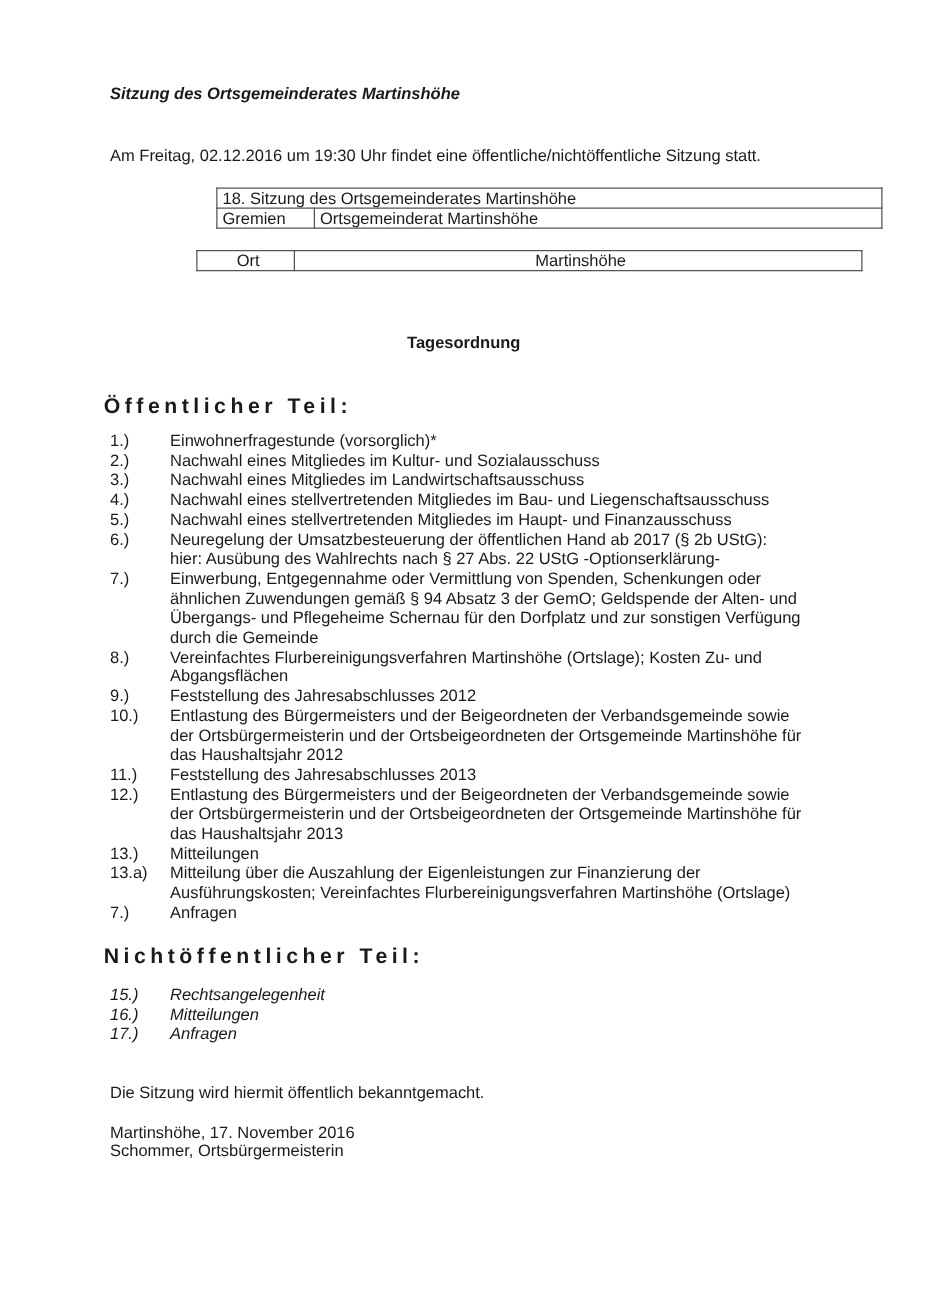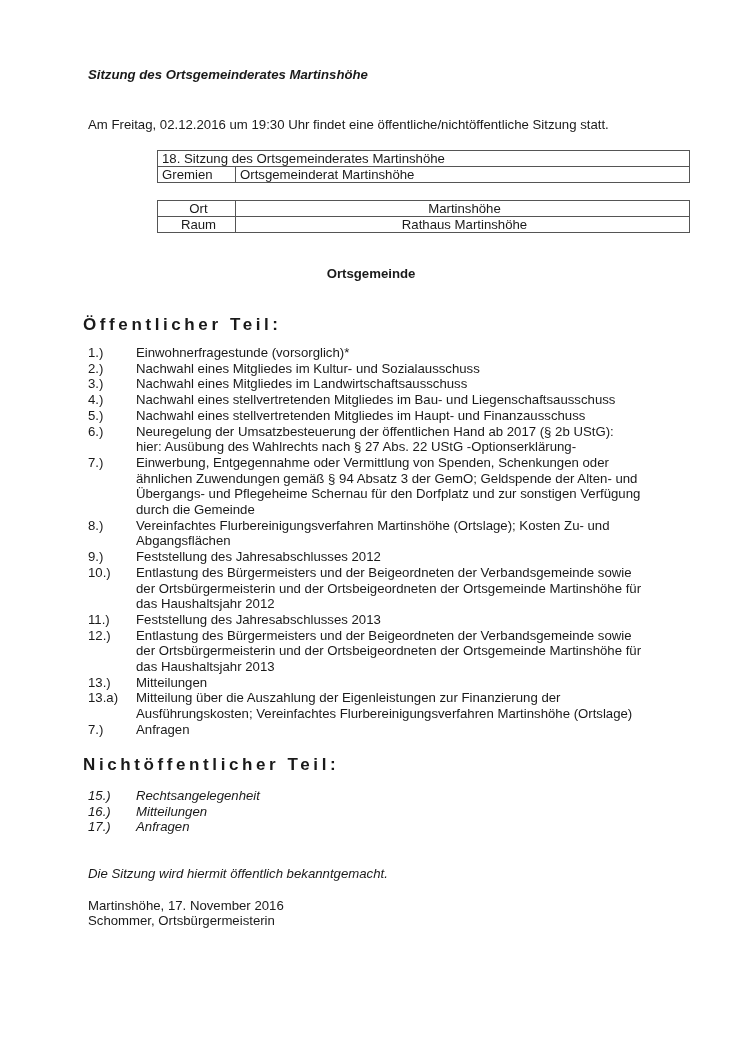--- a/index.html
+++ b/index.html
@@ -12,34 +12,34 @@
   .intro { left: 88px; top: 117px; }
   table.info {
     position: absolute; left: 157px; width: 533px; border-collapse: collapse;
     font-size: 13.2px; table-layout: fixed;
   }
   table.info td {
     border: 1.3px solid #555; padding: 0 0 0 4px; height: 15px; line-height: 15px;
     white-space: nowrap; overflow: hidden;
   }
   table.info col.c1 { width: 78px; }
-  #t1 { top: 150px; }
+  #t1 { top: 150px; margin-left: 16px; }
   #t2 { top: 200px; text-align: center; }
   .heading { left: 0; width: 742px; text-align: center; top: 266px; font-weight: bold; }
   .section { left: 83px; font-weight: bold; letter-spacing: 3.6px; font-size: 17px; }
   #sec1 { top: 315px; }
   #sec2 { top: 755px; }
   .agenda { position: absolute; left: 88px; width: 620px; }
   .item { display: flex; line-height: 15.7px; }
   .num { width: 48px; flex: 0 0 48px; }
   .txt { white-space: pre-line; }
   #list1 { top: 345px; }
   #list2 { top: 788px; font-style: italic; }
   .footer { left: 88px; }
-  #f1 { top: 866px; font-style: italic; }
+  #f1 { top: 866px; }
   #f2 { top: 898px; }
   #f3 { top: 913px; }
 </style>
 </head>
 <body>
 
 <div class="abs title">Sitzung des Ortsgemeinderates Martinshöhe</div>
 <div class="abs intro">Am Freitag, 02.12.2016 um 19:30 Uhr findet eine öffentliche/nichtöffentliche Sitzung statt.</div>
 
 <table class="info" id="t1">
@@ -61,28 +61,24 @@
 <table class="info" id="t2">
   <colgroup>
       <col class="c1">
       <col>
     </colgroup>
   <tbody>
       <tr>
     <td>Ort</td>
     <td>Martinshöhe</td>
   </tr>
-  <tr>
-    <td>Raum</td>
-    <td>Rathaus Martinshöhe</td>
-  </tr>
 </tbody>
   </table>
 
-<div class="abs heading">Ortsgemeinde</div>
+<div class="abs heading">Tagesordnung</div>
 
 <div class="abs section" id="sec1">Öffentlicher Teil:</div>
 <div class="agenda" id="list1">
     <div class="item">
       <span class="num">1.)</span>
       <span class="txt">Einwohnerfragestunde (vorsorglich)*</span>
     </div>
     <div class="item">
       <span class="num">2.)</span>
       <span class="txt">Nachwahl eines Mitgliedes im Kultur- und Sozialausschuss</span>

